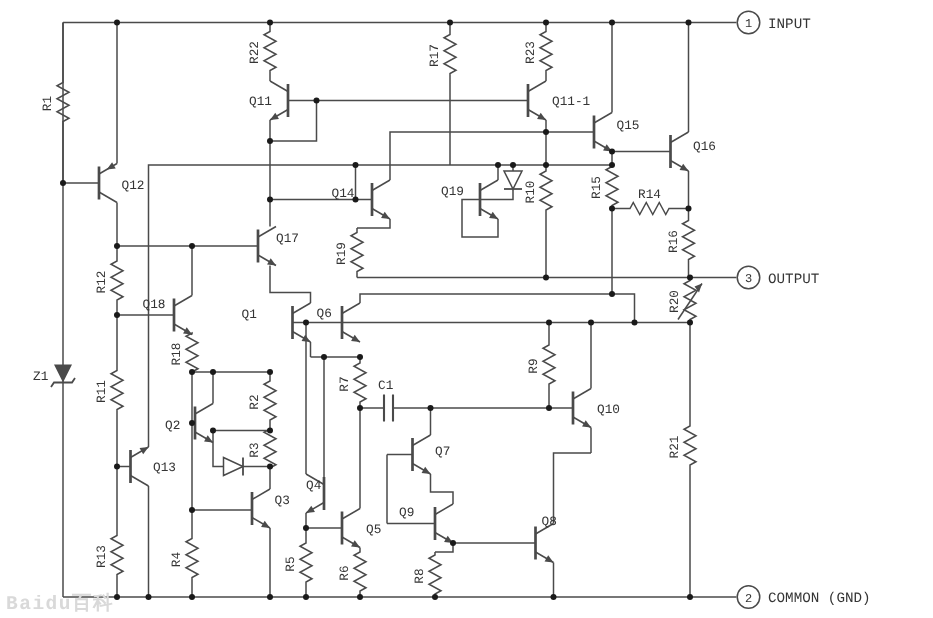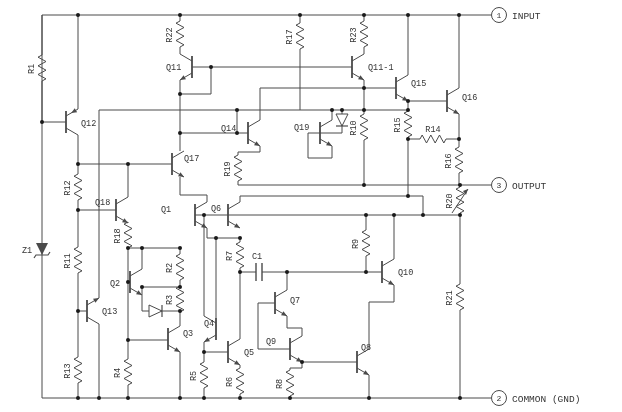--- a/index.html
+++ b/index.html
@@ -332,13 +332,14 @@
       <circle cx="499" cy="15" r="7.5" fill="#ffffff" stroke="#4a4a4a" stroke-width="1"></circle>
       <text x="499" y="18" font-size="8" fill="#353535" text-anchor="middle">1</text>
       <text x="512" y="18.5" font-size="9.5" fill="#353535" text-anchor="start">INPUT</text>
       <circle cx="499" cy="185" r="7.5" fill="#ffffff" stroke="#4a4a4a" stroke-width="1"></circle>
       <text x="499" y="188" font-size="8" fill="#353535" text-anchor="middle">3</text>
       <text x="512" y="188.5" font-size="9.5" fill="#353535" text-anchor="start">OUTPUT</text>
       <circle cx="499" cy="398" r="7.5" fill="#ffffff" stroke="#4a4a4a" stroke-width="1"></circle>
       <text x="499" y="401" font-size="8" fill="#353535" text-anchor="middle">2</text>
       <text x="512" y="401.5" font-size="9.5" fill="#353535" text-anchor="start">COMMON (GND)</text>
     </svg>
+  <div id="watermark">Baidu百科</div>
 </div>
 
 </body></html>

